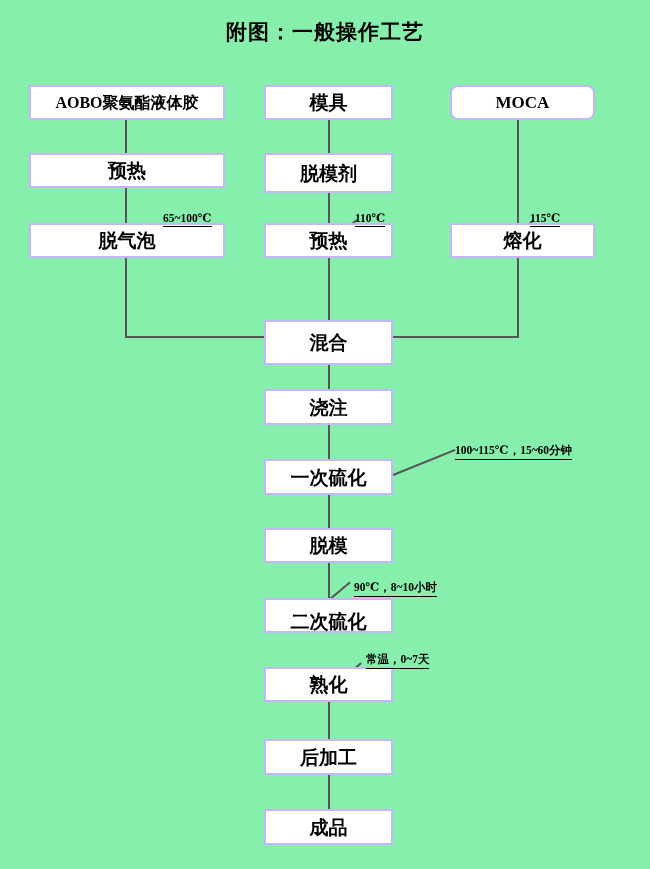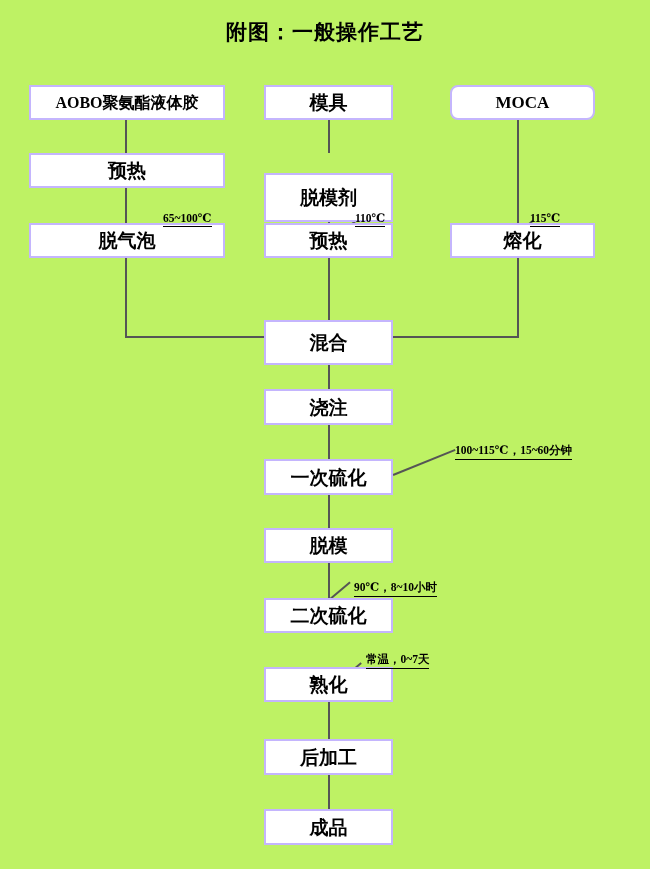--- a/index.html
+++ b/index.html
@@ -4,21 +4,21 @@
 <style>
   html, body {
     margin: 0;
     padding: 0;
     background: #ffffff;
   }
   #page {
     position: relative;
     width: 650px;
     height: 869px;
-    background: #bef264;
+    background: #86efac;
     overflow: hidden;
     font-family: "Liberation Serif", "DejaVu Serif", serif;
   }
   
   #chart-title {
     position: absolute;
     left: 0;
     top: 18px;
     width: 650px;
     text-align: center;
@@ -139,21 +139,21 @@
   </div>
 
   <div class="node cn" style="left:29px; top:223px; width:196px; height:35px;">
     <span class="node-label">脱气泡</span>
   </div>
 
   <div class="node cn" style="left:264px; top:85px; width:129px; height:35px;">
     <span class="node-label">模具</span>
   </div>
 
-  <div class="node cn" style="left:264px; top:153px; width:129px; height:49px;margin-top:20px;">
+  <div class="node cn" style="left:264px; top:153px; width:129px; height:40px;">
     <span class="node-label">脱模剂</span>
   </div>
 
   <div class="node cn" style="left:264px; top:223px; width:129px; height:35px;">
     <span class="node-label">预热</span>
   </div>
 
   <div class="node latin" style="left:450px; top:85px; width:145px; height:35px;border-radius:8px;">
     <span class="node-label">MOCA</span>
   </div>
@@ -171,21 +171,21 @@
   </div>
 
   <div class="node cn" style="left:264px; top:459px; width:129px; height:36px;">
     <span class="node-label">一次硫化</span>
   </div>
 
   <div class="node cn" style="left:264px; top:528px; width:129px; height:35px;">
     <span class="node-label">脱模</span>
   </div>
 
-  <div class="node cn" style="left:264px; top:598px; width:129px; height:35px;">
+  <div class="node cn" style="left:264px; top:598px; width:129px; height:35px;align-items:flex-end;">
     <span class="node-label">二次硫化</span>
   </div>
 
   <div class="node cn" style="left:264px; top:667px; width:129px; height:35px;">
     <span class="node-label">熟化</span>
   </div>
 
   <div class="node cn" style="left:264px; top:739px; width:129px; height:36px;">
     <span class="node-label">后加工</span>
   </div>

